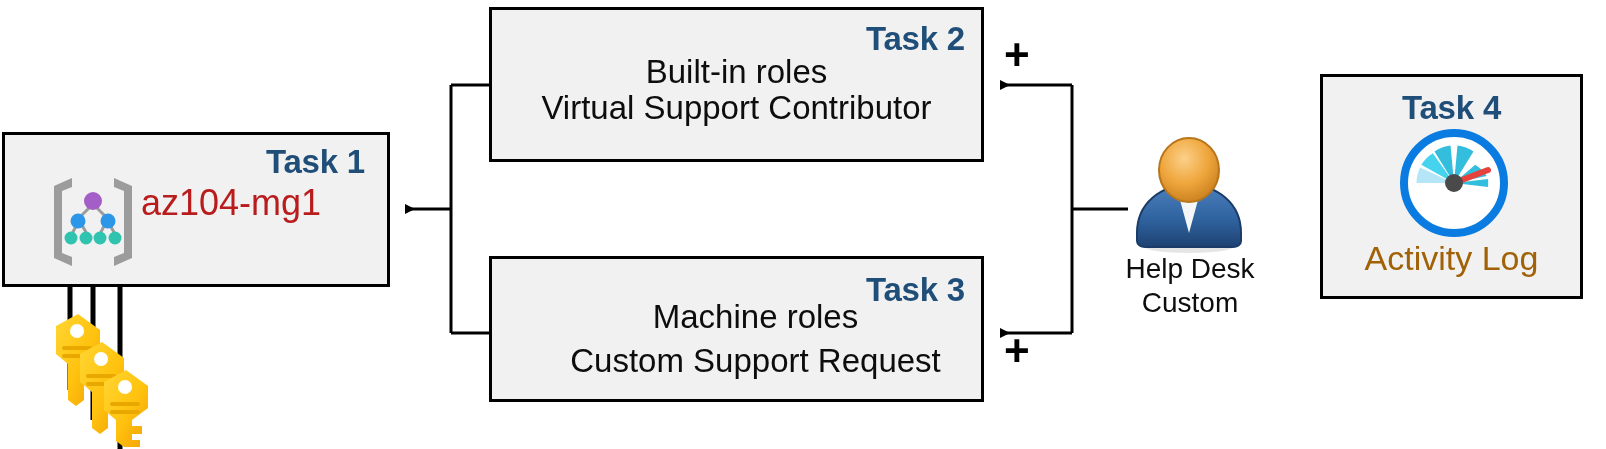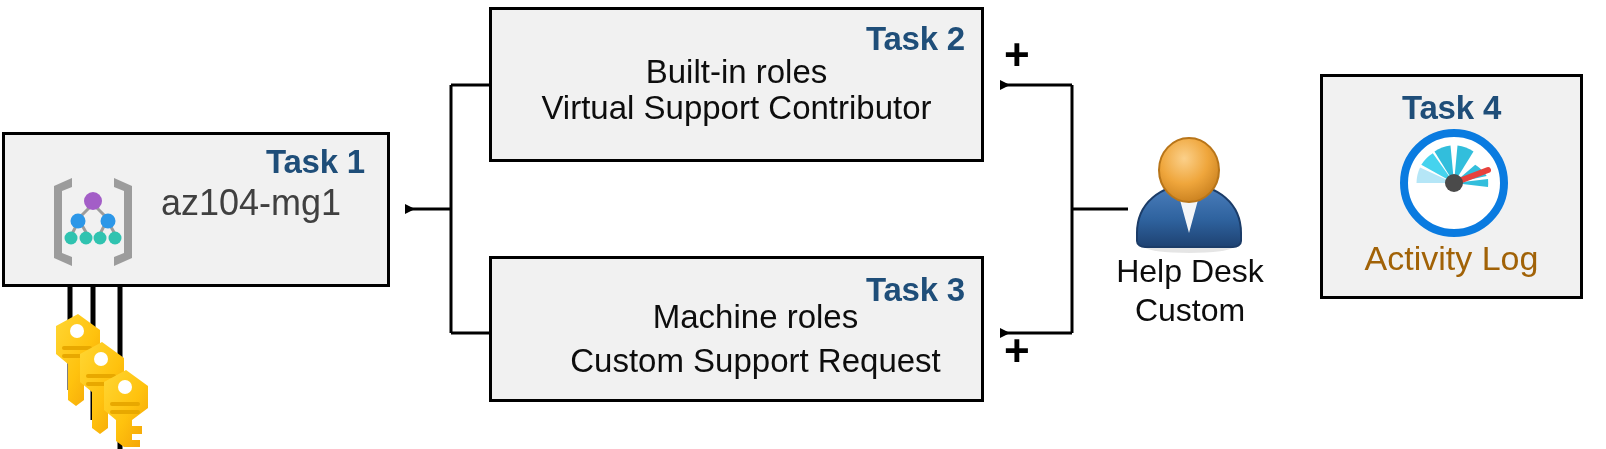--- a/index.html
+++ b/index.html
@@ -43,26 +43,26 @@
     font-weight: 400;
     line-height: 1.22;
     white-space: nowrap;
   }
 
   
   #task1 { left: 2px;  top: 132px; width: 388px; height: 155px; }
   #task1 .task-tag { right: 22px; top: 8px; }
   #task1-label {
     position: absolute;
-    left: 156px;
+    left: 136px;
     top: 47px;
     width: 230px;
     text-align: left;
     font-size: 36px;
-    color: #404040;
+    color: #b91c1c;
     white-space: nowrap;
   }
   #mg-icon { position: absolute; left: 46px; top: 174px; width: 94px; height: 96px; }
 
   
   #task2 { left: 489px; top: 7px; width: 495px; height: 155px; }
   #task2 .task-tag { right: 16px; top: 10px; }
   #task2 .line1 { top: 42px; }
   #task2 .line2 { top: 78px; }
 
@@ -89,21 +89,21 @@
   }
 
   
   #persona-icon { position: absolute; left: 1125px; top: 137px; width: 128px; height: 118px; }
   #persona-label {
     position: absolute;
     left: 1080px;
     top: 252px;
     width: 220px;
     text-align: center;
-    font-size: 32px;
+    font-size: 28px;
     line-height: 1.22;
     color: #0D0D0D;
   }
 
   
   #keys-icon { position: absolute; left: 32px; top: 308px; width: 126px; height: 141px; }
 
   
   #wires {
     position: absolute;

